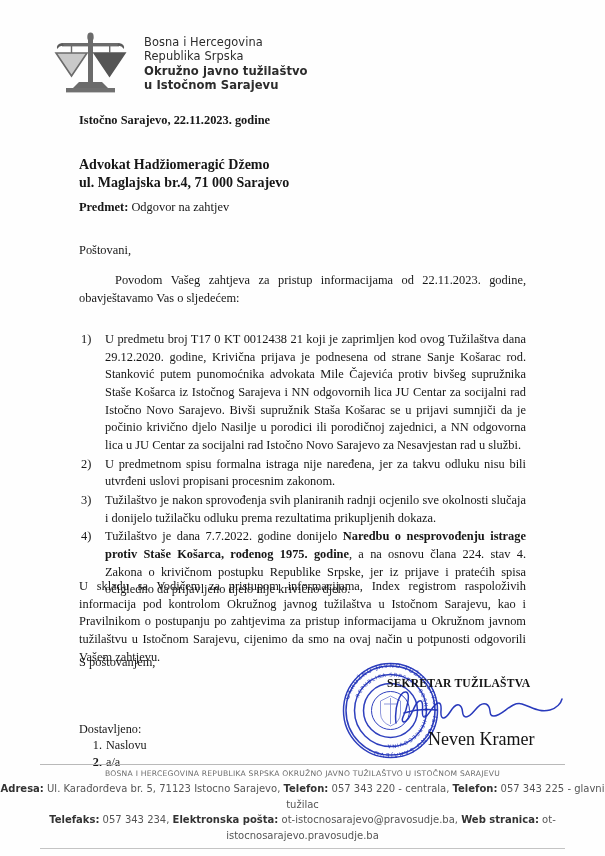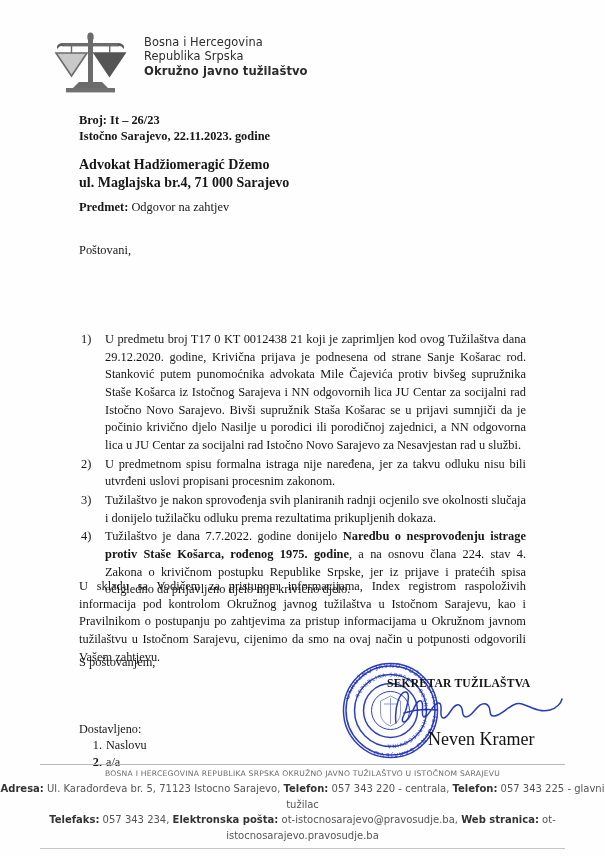--- a/index.html
+++ b/index.html
@@ -275,40 +275,41 @@
 
           <polygon points="27,52 50,52 56,58 21,58" fill="#6b6b6b"></polygon>
           <rect x="14" y="58" width="49" height="4.4" fill="#707070"></rect>
         </g>
       </svg>
     </div>
     <div class="org-lines">
       <div class="l1">Bosna i Hercegovina</div>
       <div class="l2">Republika Srpska</div>
       <div class="l3">Okružno javno tužilaštvo</div>
+      <div class="l4">u Istočnom Sarajevu</div>
     </div>
   </div>
 
   <div class="ref-block">
-    <div>Broj: It – 26/23</div>
     <div>Istočno Sarajevo, 22.11.2023. godine</div>
   </div>
 
   <div class="addressee-block">
     <div>Advokat Hadžiomeragić Džemo</div>
     <div>ul. Maglajska br.4, 71 000 Sarajevo</div>
   </div>
 
   <div class="subject-block">
     <b>Predmet:</b>
     <span>Odgovor na zahtjev</span>
   </div>
 
   <div class="salutation">Poštovani,</div>
 
+  <div class="intro-para">Povodom Vašeg zahtjeva za pristup informacijama od 22.11.2023. godine, obavještavamo Vas o sljedećem:</div>
 
   <ol class="num-list">
     <li>
       <span class="marker">1)</span><span>U predmetu broj T17 0 KT 0012438 21 koji je zaprimljen kod ovog Tužilaštva dana 29.12.2020. godine, Krivična prijava je podnesena od strane Sanje Košarac rod. Stanković putem punomoćnika advokata Mile Čajevića protiv bivšeg supružnika Staše Košarca iz Istočnog Sarajeva i NN odgovornih lica JU Centar za socijalni rad Istočno Novo Sarajevo. Bivši supružnik Staša Košarac se u prijavi sumnjiči da je počinio krivično djelo Nasilje u porodici ili porodičnoj zajednici, a NN odgovorna lica u JU Centar za socijalni rad Istočno Novo Sarajevo za Nesavjestan rad u službi.</span>
     </li>
     <li>
       <span class="marker">2)</span><span>U predmetnom spisu formalna istraga nije naređena, jer za takvu odluku nisu bili utvrđeni uslovi propisani procesnim zakonom.</span>
     </li>
     <li>
       <span class="marker">3)</span><span>Tužilaštvo je nakon sprovođenja svih planiranih radnji ocjenilo sve okolnosti slučaja i donijelo tužilačku odluku prema rezultatima prikupljenih dokaza.</span>

